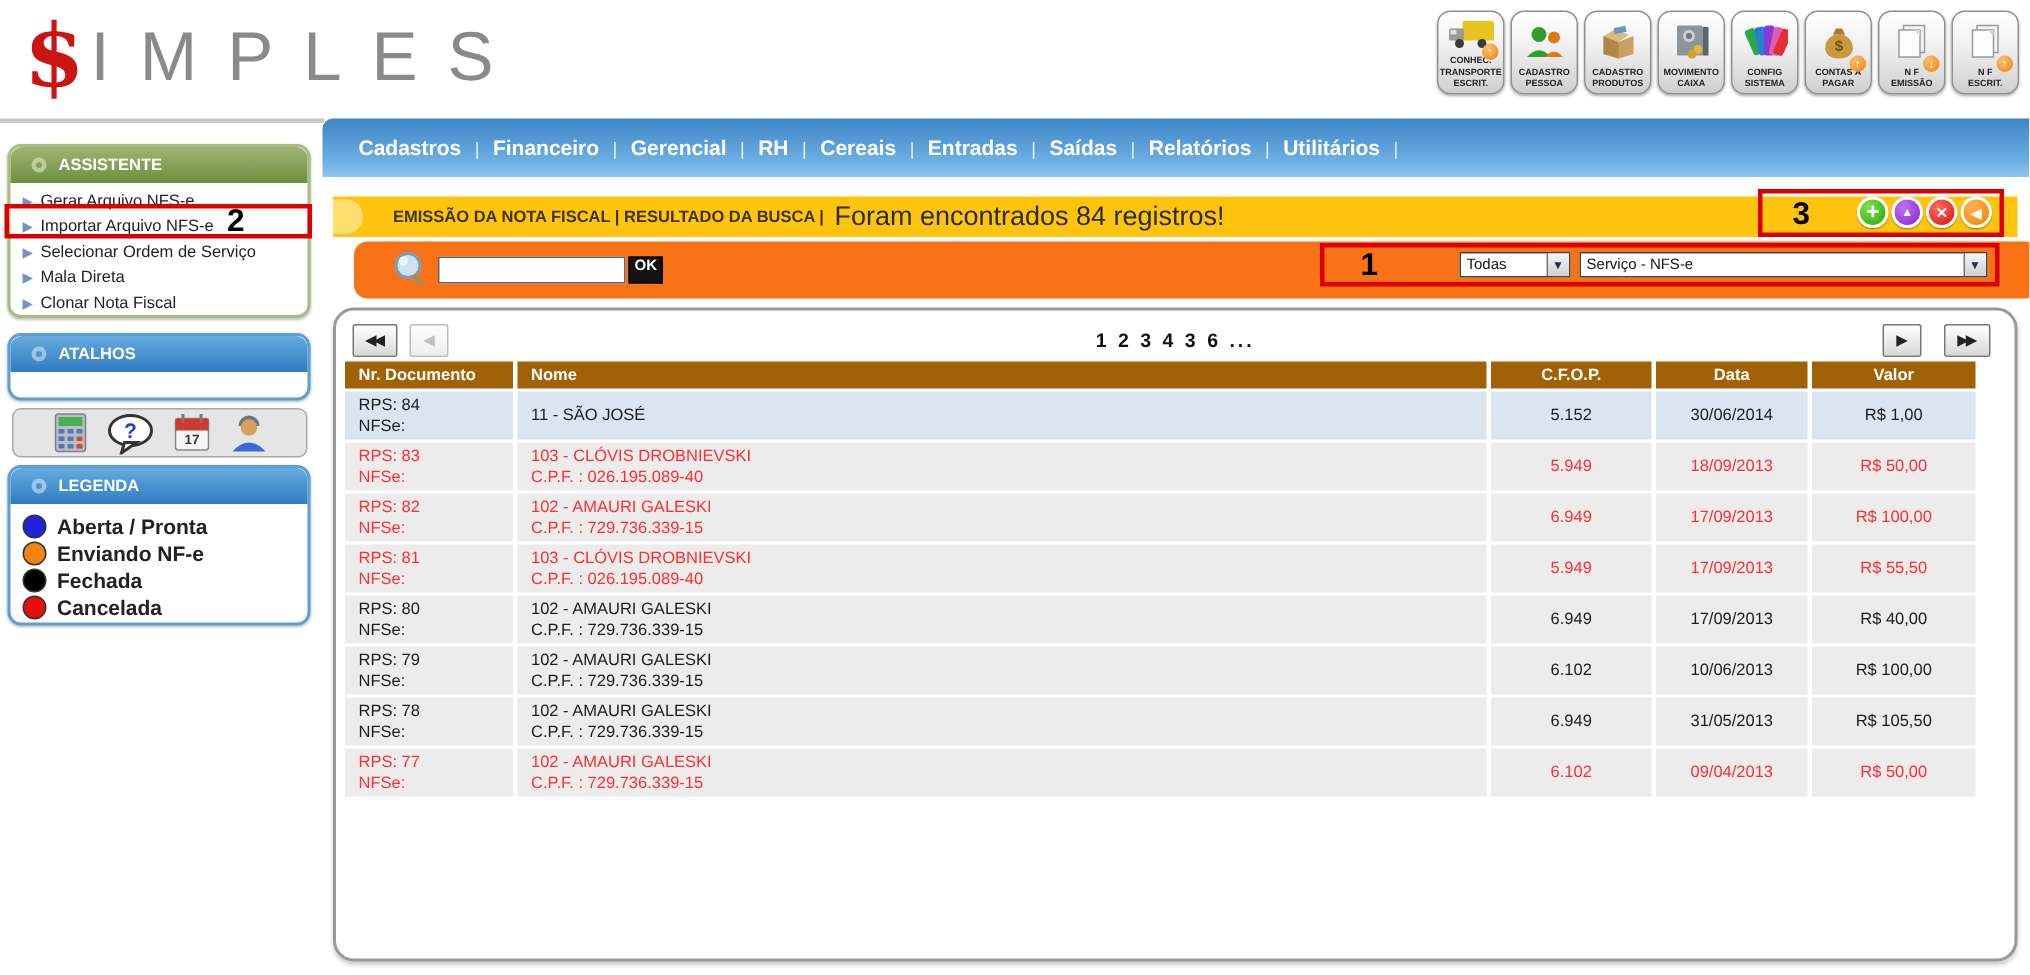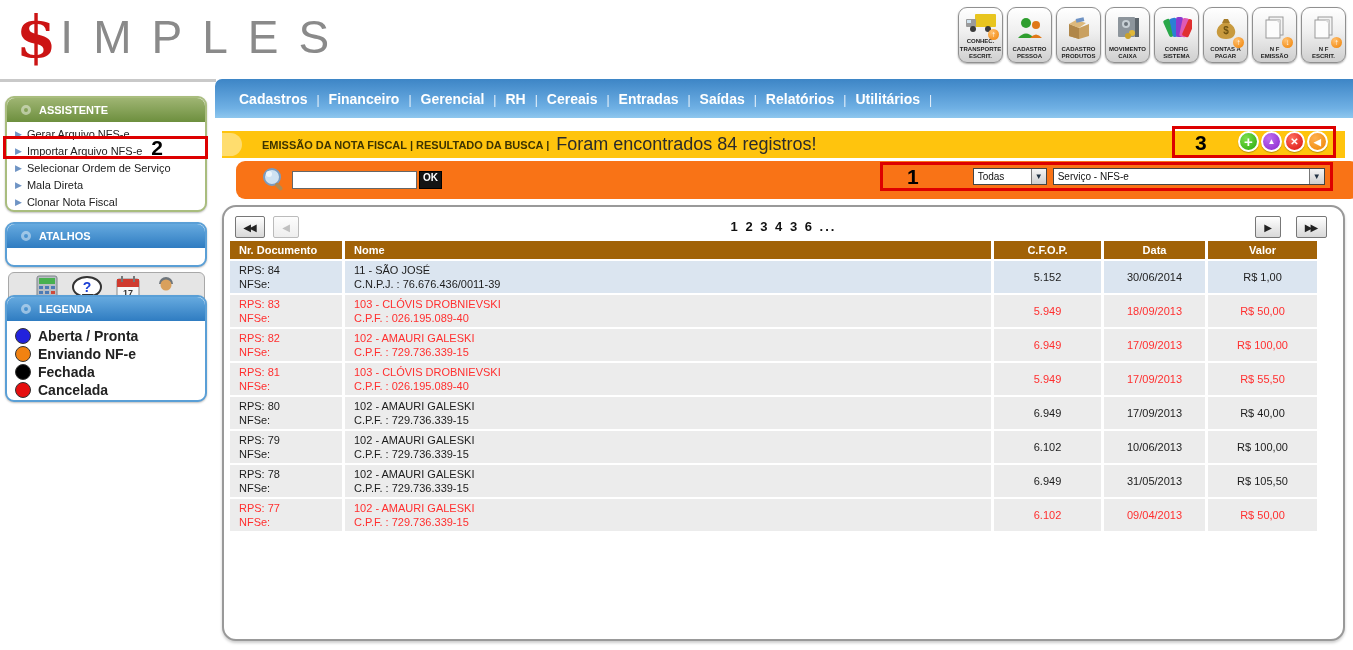--- a/index.html
+++ b/index.html
@@ -71,21 +71,21 @@
   .panel { position:absolute; left:5px; width:202px; background:#fff; border-radius:9px; box-shadow:0 1px 2px rgba(0,0,0,.25); }
   .phead { height:24px; border-top-left-radius:8px; border-top-right-radius:8px; display:flex; align-items:center; position:relative; }
   .phead .ring { width:10px; height:10px; border:3px solid rgba(255,255,255,.45); border-radius:50%; margin-left:14px; }
   .phead .ptitle { color:#fff; font-weight:bold; font-size:11px; margin-left:8px; }
   .panel.green { border:2px solid #a9bd7e; }
   .panel.green .phead { background:linear-gradient(#9fb573,#6d8f3e); }
   .panel.blue { border:2px solid #5a9fd6;text-align:center; }
   .panel.blue .phead { background:linear-gradient(#66aadf,#2f7cc1); }
   #p-assist { top:96px; height:116px; }
   #p-atalhos { top:222px; height:45px; }
-  #p-legenda { top:295px; height:107px; }
+  #p-legenda { top:310px; height:107px; }
   .sitems { padding:3px 0 0 6px; }
   .sitem { display:flex; align-items:center; height:17px; cursor:pointer; }
   .sitem .bullet { color:#6f94c4; font-size:9px; margin:0 5px 0 2px; }
   .sitem .slabel { font-size:11px; color:#222; }
   #ann2 { left:3px; top:136px; width:205px; height:23px; display:flex; align-items:center; justify-content:flex-end; }
   #ann2 .ann-num { margin-right:42px; }
 
   .iconbar { position:absolute; left:8px; top:272px; width:197px; height:33px; background:#e5e5e5;
              border:1px solid #a8a8a8; border-radius:6px; display:flex; align-items:center; justify-content:center; gap:12px; }
   .iconbar .ic { cursor:pointer; display:flex; }
@@ -404,21 +404,20 @@
       <div class="ghead c-cfop">C.F.O.P.</div>
       <div class="ghead c-data">Data</div>
       <div class="ghead c-valor">Valor</div>
     <div class="row-highlight" style="display: contents;">
   <div class="cell two row-h">
             <span>RPS: 84</span>
             <span>NFSe:</span>
           </div>
   <div class="cell two row-h">
             <span>11 - SÃO JOSÉ</span>
-            <span>C.N.P.J. : 76.676.436/0011-39</span>
           </div>
   <div class="cell mid row-h">5.152</div>
   <div class="cell mid row-h">30/06/2014</div>
   <div class="cell mid row-h">R$ 1,00</div>
 </div>
         <div class="row-red" style="display: contents;">
   <div class="cell two row-n">
             <span>RPS: 83</span>
             <span>NFSe:</span>
           </div>

